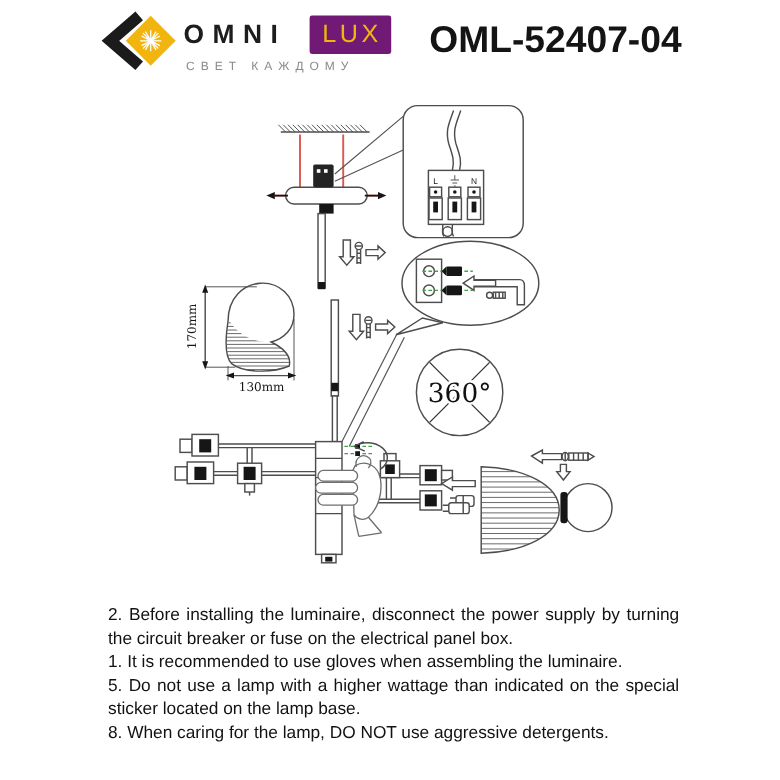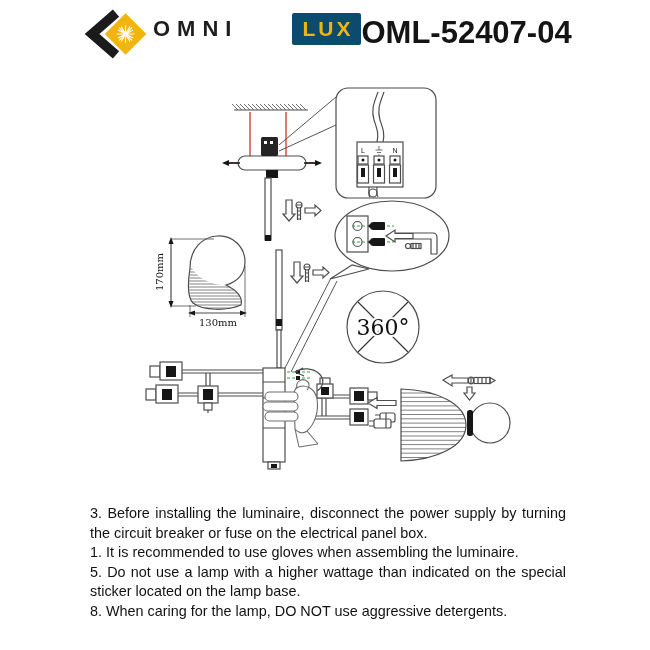--- a/index.html
+++ b/index.html
@@ -4,22 +4,22 @@
 <style>
   html,body{margin:0;padding:0;background:#fff;}
   .page{position:relative;width:650px;height:650px;background:#fff;overflow:hidden;
         font-family:"Liberation Sans",sans-serif;}
   .header{position:absolute;left:84px;top:6px;width:484px;display:flex;
           justify-content:space-between;align-items:flex-start;}
   .logo{display:flex;align-items:flex-start;gap:5px;}
   .logo-icon{width:64px;height:56px;flex:0 0 auto;}
   .brand-row{display:flex;align-items:center;gap:20px;margin-top:7px;}
   .omni{font-size:22px;font-weight:bold;letter-spacing:7px;color:#1d1d1d;}
-  .lux{background:#0c4a6e;color:#F2B50F;font-size:21px;font-weight:bold;
-       letter-spacing:3px;padding:4px 8px 4px 10px;border-radius:2px;margin-left:34px;}
+  .lux{background:#701a75;color:#F2B50F;font-size:21px;font-weight:normal;
+       letter-spacing:3px;padding:4px 8px 4px 10px;border-radius:2px;}
   .tagline{font-size:10px;letter-spacing:5px;color:#8a8a8a;margin-top:5px;padding-left:2px;}
   .model{font-size:31px;font-weight:bold;color:#141414;margin-top:9px;white-space:nowrap;}
   .instructions{position:absolute;left:90px;top:504px;width:476px;font-size:14.4px;
                 line-height:19.6px;color:#121212;text-align:justify;}
   .instructions p{margin:0;}
   svg.diagram{position:absolute;left:0;top:0;}
   .ln{stroke:#4d4d4d;fill:none;stroke-width:1.2;}
   .thin{stroke:#4d4d4d;fill:none;stroke-width:0.8;}
   .fw{fill:#ffffff;stroke:#4d4d4d;stroke-width:1.2;}
   .blk{fill:#161616;stroke:none;}
@@ -43,20 +43,21 @@
         <g stroke="#fff" stroke-width="1.3">
           <path d="M52,19 V41 M41,30 H63 M44,22 L60,38 M60,22 L44,38 M46.5,20.5 L57.5,39.5 M57.5,20.5 L46.5,39.5 M42.5,25 L61.5,35 M61.5,25 L42.5,35"></path>
           <circle cx="52" cy="30" r="3" fill="#fff" stroke="none"></circle>
         </g>
       </svg>
       <div class="logo-text">
         <div class="brand-row">
           <span class="omni">OMNI</span>
           <span class="lux">LUX</span>
         </div>
+        <div class="tagline">СВЕТ КАЖДОМУ</div>
       </div>
     </div>
     <div class="model">OML-52407-04</div>
   </div>
 
   <svg class="diagram" width="650" height="650" viewBox="0 0 650 650">
     <defs>
       <g id="screw-arrow-icon">
         <polygon class="fw" points="3,0 9,0 9,14 12,14 6,21 0,14 3,14"></polygon>
         <circle class="ln" cx="16" cy="5" r="3"></circle>
@@ -226,19 +227,19 @@
         <polygon class="fw" points="467,387 472,387 472,393 475,393 469.5,400 464,393 467,393"></polygon>
       </g>
       <g>
         <circle class="fw" cx="490" cy="423" r="20"></circle>
         <rect class="blk" x="467" y="410" width="6" height="26" rx="2.5"></rect>
       </g>
     </g>
   </svg>
 
   <div class="instructions">
-    <p>3. Before installing the luminaire, disconnect the power supply by turning the circuit breaker or fuse on the electrical panel box.</p>
+    <p>2. Before installing the luminaire, disconnect the power supply by turning the circuit breaker or fuse on the electrical panel box.</p>
     <p>1. It is recommended to use gloves when assembling the luminaire.</p>
     <p>5. Do not use a lamp with a higher wattage than indicated on the special sticker located on the lamp base.</p>
     <p>8. When caring for the lamp, DO NOT use aggressive detergents.</p>
   </div>
 
 </div>
 
 </body></html>

